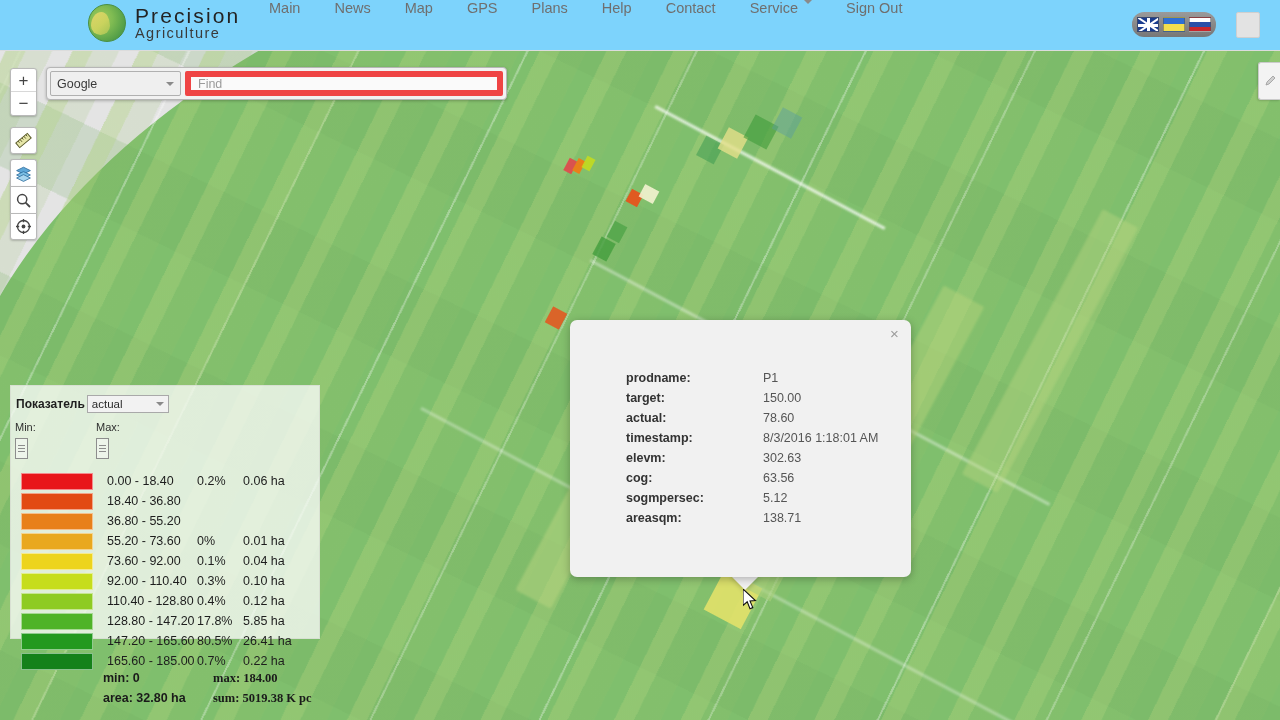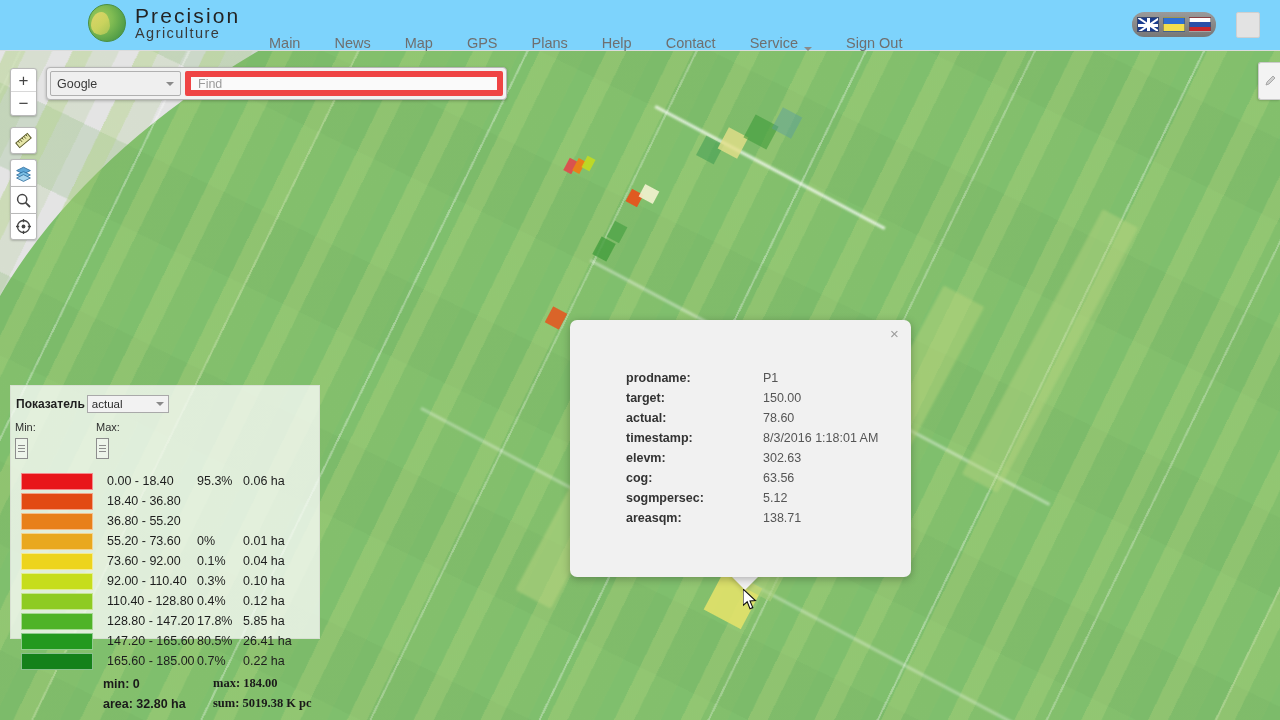--- a/index.html
+++ b/index.html
@@ -44,21 +44,21 @@
   }
   .brand-l2 {
     font-size: 14.5px; letter-spacing: 1.45px; color: #3a3a3a; font-weight: 400;
   }
   #nav {
     position: absolute; left: 252px; top: 0; height: 51px;
     display: flex; align-items: center; gap: 0;
   }
   .nav-item {
     font-size: 14.5px; color: #6f6f6f; padding: 0 17px; cursor: pointer;
-    white-space: nowrap; height: 51px; display: flex; align-items: flex-end;
+    white-space: nowrap; height: 51px; display: flex; align-items: flex-start;
   }
   .caret-dn {
     display: inline-block; margin-left: 6px;
     border-left: 4px solid transparent; border-right: 4px solid transparent;
     border-top: 4px solid #8a8a8a;
   }
   #lang-group {
     position: absolute; right: 64px; top: 12px;
     height: 25px; padding: 2px 5px; display: flex; align-items: center; gap: 4px;
     background: linear-gradient(180deg,#9a9a9a,#777);
@@ -229,21 +229,21 @@
     display: flex; flex-direction: column; justify-content: center; align-items: center; gap: 2px;
     cursor: pointer;
   }
   .mm-handle i { display: block; width: 7px; height: 1px; background: #8d8d8d; }
   #classes { margin-top: 0; }
   .cls-row { display: flex; align-items: center; height: 20px; padding-left: 10px; }
   .swatch { width: 72px; height: 17px; border: 1px solid rgba(255,255,255,.5); }
   .cls-range { width: 90px; margin-left: 14px; font-size: 12.5px; color: #1d1d1d; }
   .cls-pct { width: 46px; font-size: 12.5px; color: #1d1d1d; }
   .cls-area { font-size: 12.5px; color: #1d1d1d; }
-  .sum-row { display: flex; padding-left: 92px; height: 20px; align-items: flex-end; }
+  .sum-row { display: flex; padding-left: 92px; height: 20px; align-items: flex-start; }
   .sum-a { width: 110px; font-size: 12.5px; font-weight: bold; color: #1a1a1a; }
   .sum-b { font-size: 12.5px; font-weight: bold; color: #1a1a1a; font-family: Liberation Serif, serif; }
 
   
   #cursor { position: absolute; left: 743px; top: 538px; z-index: 35; }
 </style>
 </head>
 <body>
 
 <div id="app">
@@ -442,21 +442,21 @@
             <i></i>
             <i></i>
             <i></i>
           </div>
       </div>
 
       <div id="classes">
         <div class="cls-row">
           <div class="swatch" style="background:#e8161a;"></div>
           <span class="cls-range">0.00 - 18.40</span>
-          <span class="cls-pct">95.3%</span>
+          <span class="cls-pct">0.2%</span>
           <span class="cls-area">0.06 ha</span>
         </div>
         <div class="cls-row">
           <div class="swatch" style="background:#e24a13;"></div>
           <span class="cls-range">18.40 - 36.80</span>
           <span class="cls-pct"></span>
           <span class="cls-area"></span>
         </div>
         <div class="cls-row">
           <div class="swatch" style="background:#e8801a;"></div>

